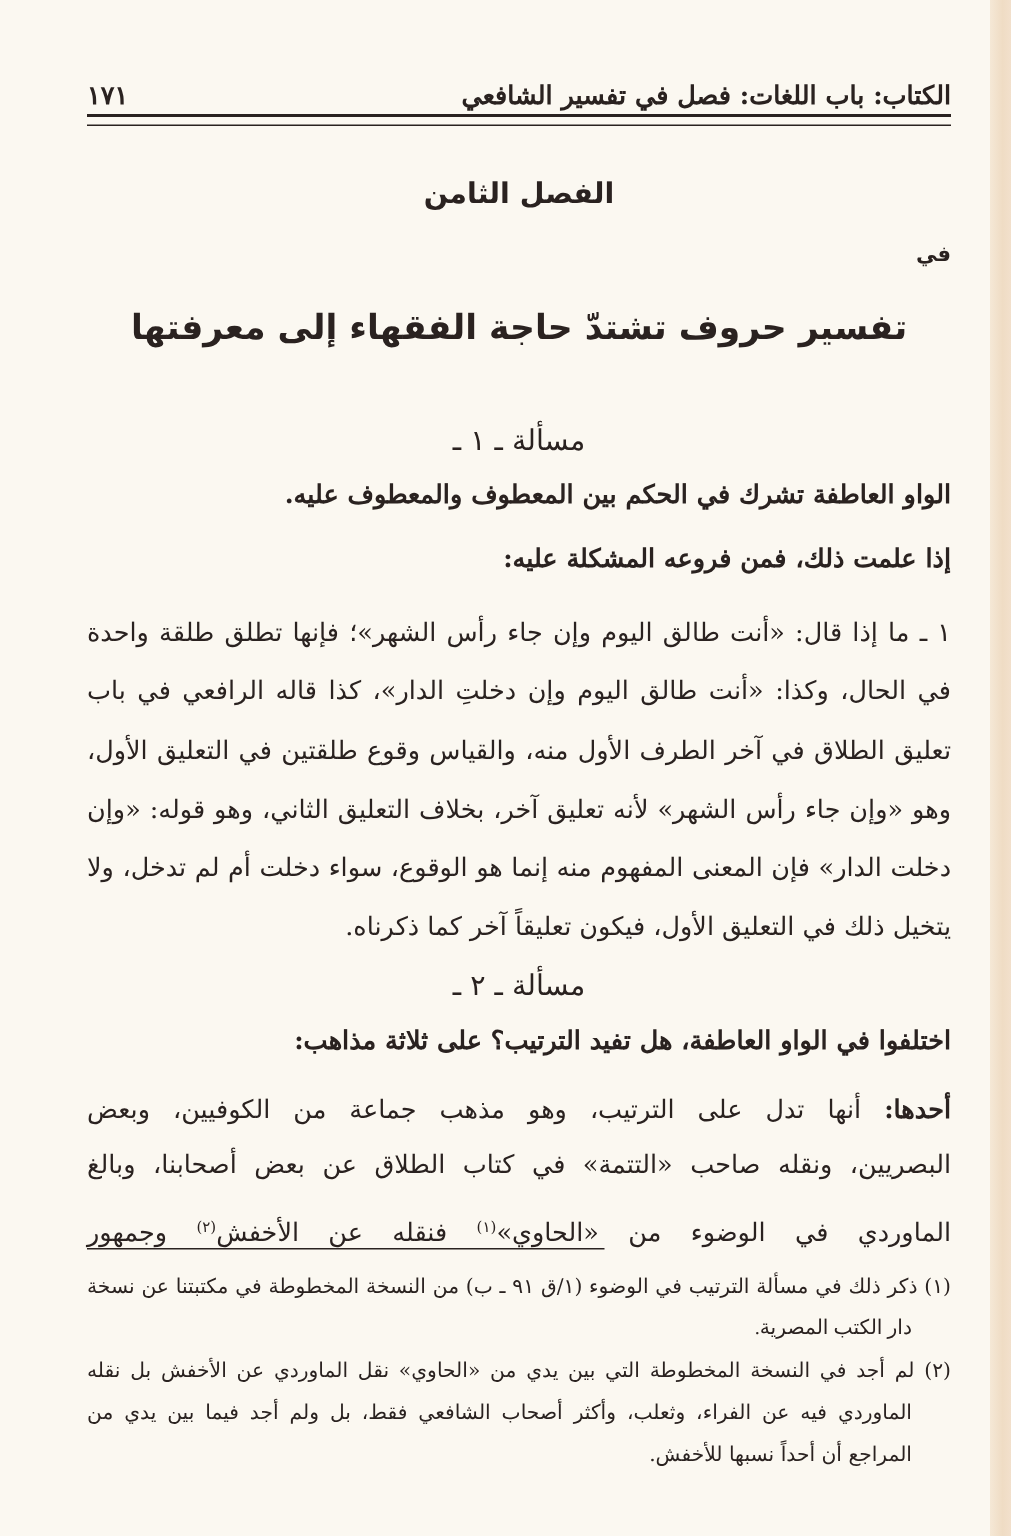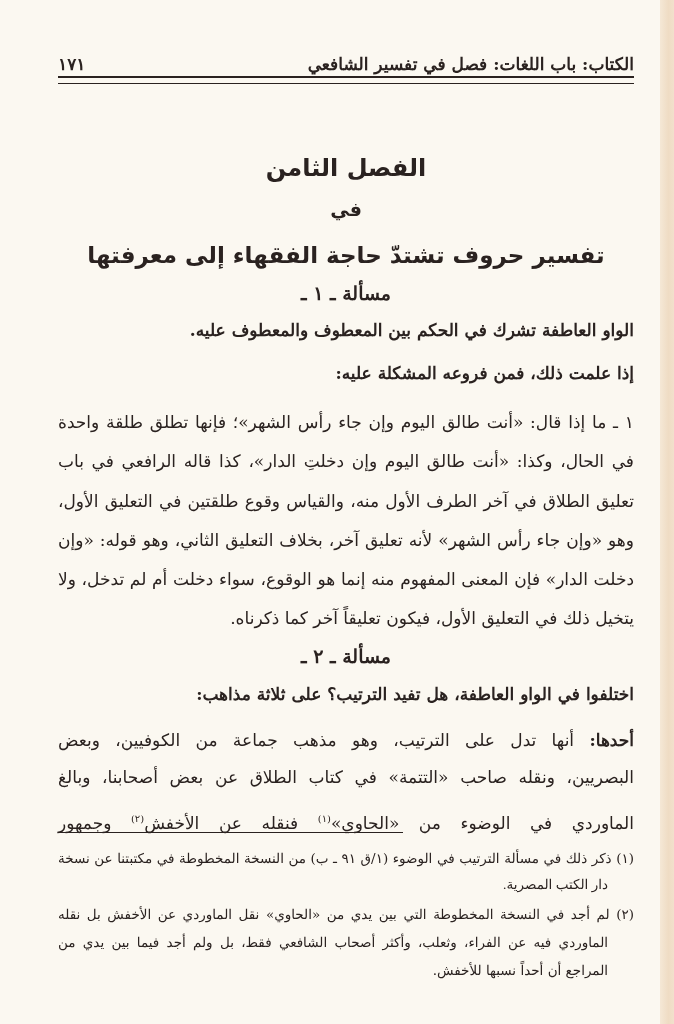--- a/index.html
+++ b/index.html
@@ -25,26 +25,26 @@
     }
     .running-header .page-number { font-size: 17px; font-weight: bold; direction: rtl; }
     .header-rule {
       position: absolute; top: 76px; left: 0; right: 0; height: 5px;
       border-top: 2px solid #2a2220; border-bottom: 1px solid #2a2220;
     }
     .chapter {
       position: absolute; top: 118px; left: 0; right: 0; text-align: center;
       font-family: "DejaVu Sans", sans-serif; font-weight: bold;
     }
-    .chapter .line1 { font-size: 24px; height: 44px; margin-top: 36px; }
-    .chapter .line2 { font-size: 19px; height: 44px; }
+    .chapter .line1 { font-size: 19px; height: 44px; }
+    .chapter .line2 { font-size: 14px; height: 44px; text-align: right; }
     .chapter .line3 { font-size: 23px; }
     .section-title {
       position: absolute; left: 0; right: 0; text-align: center;
-      font-weight: bold; font-size: 19px;
+      font-weight: normal; font-size: 19px;
     }
     .body-line {
       position: absolute; left: 0; right: 0; font-size: 17px; line-height: 40px;
       white-space: nowrap;
     }
     .body-line.justify { text-align: justify; text-align-last: justify; }
     .body-line.bold { font-weight: bold; }
     .body-line .bold { font-weight: bold; }
     .footnote-rule {
       position: absolute; top: 832px; left: 0; width: 345px; height: 0;

